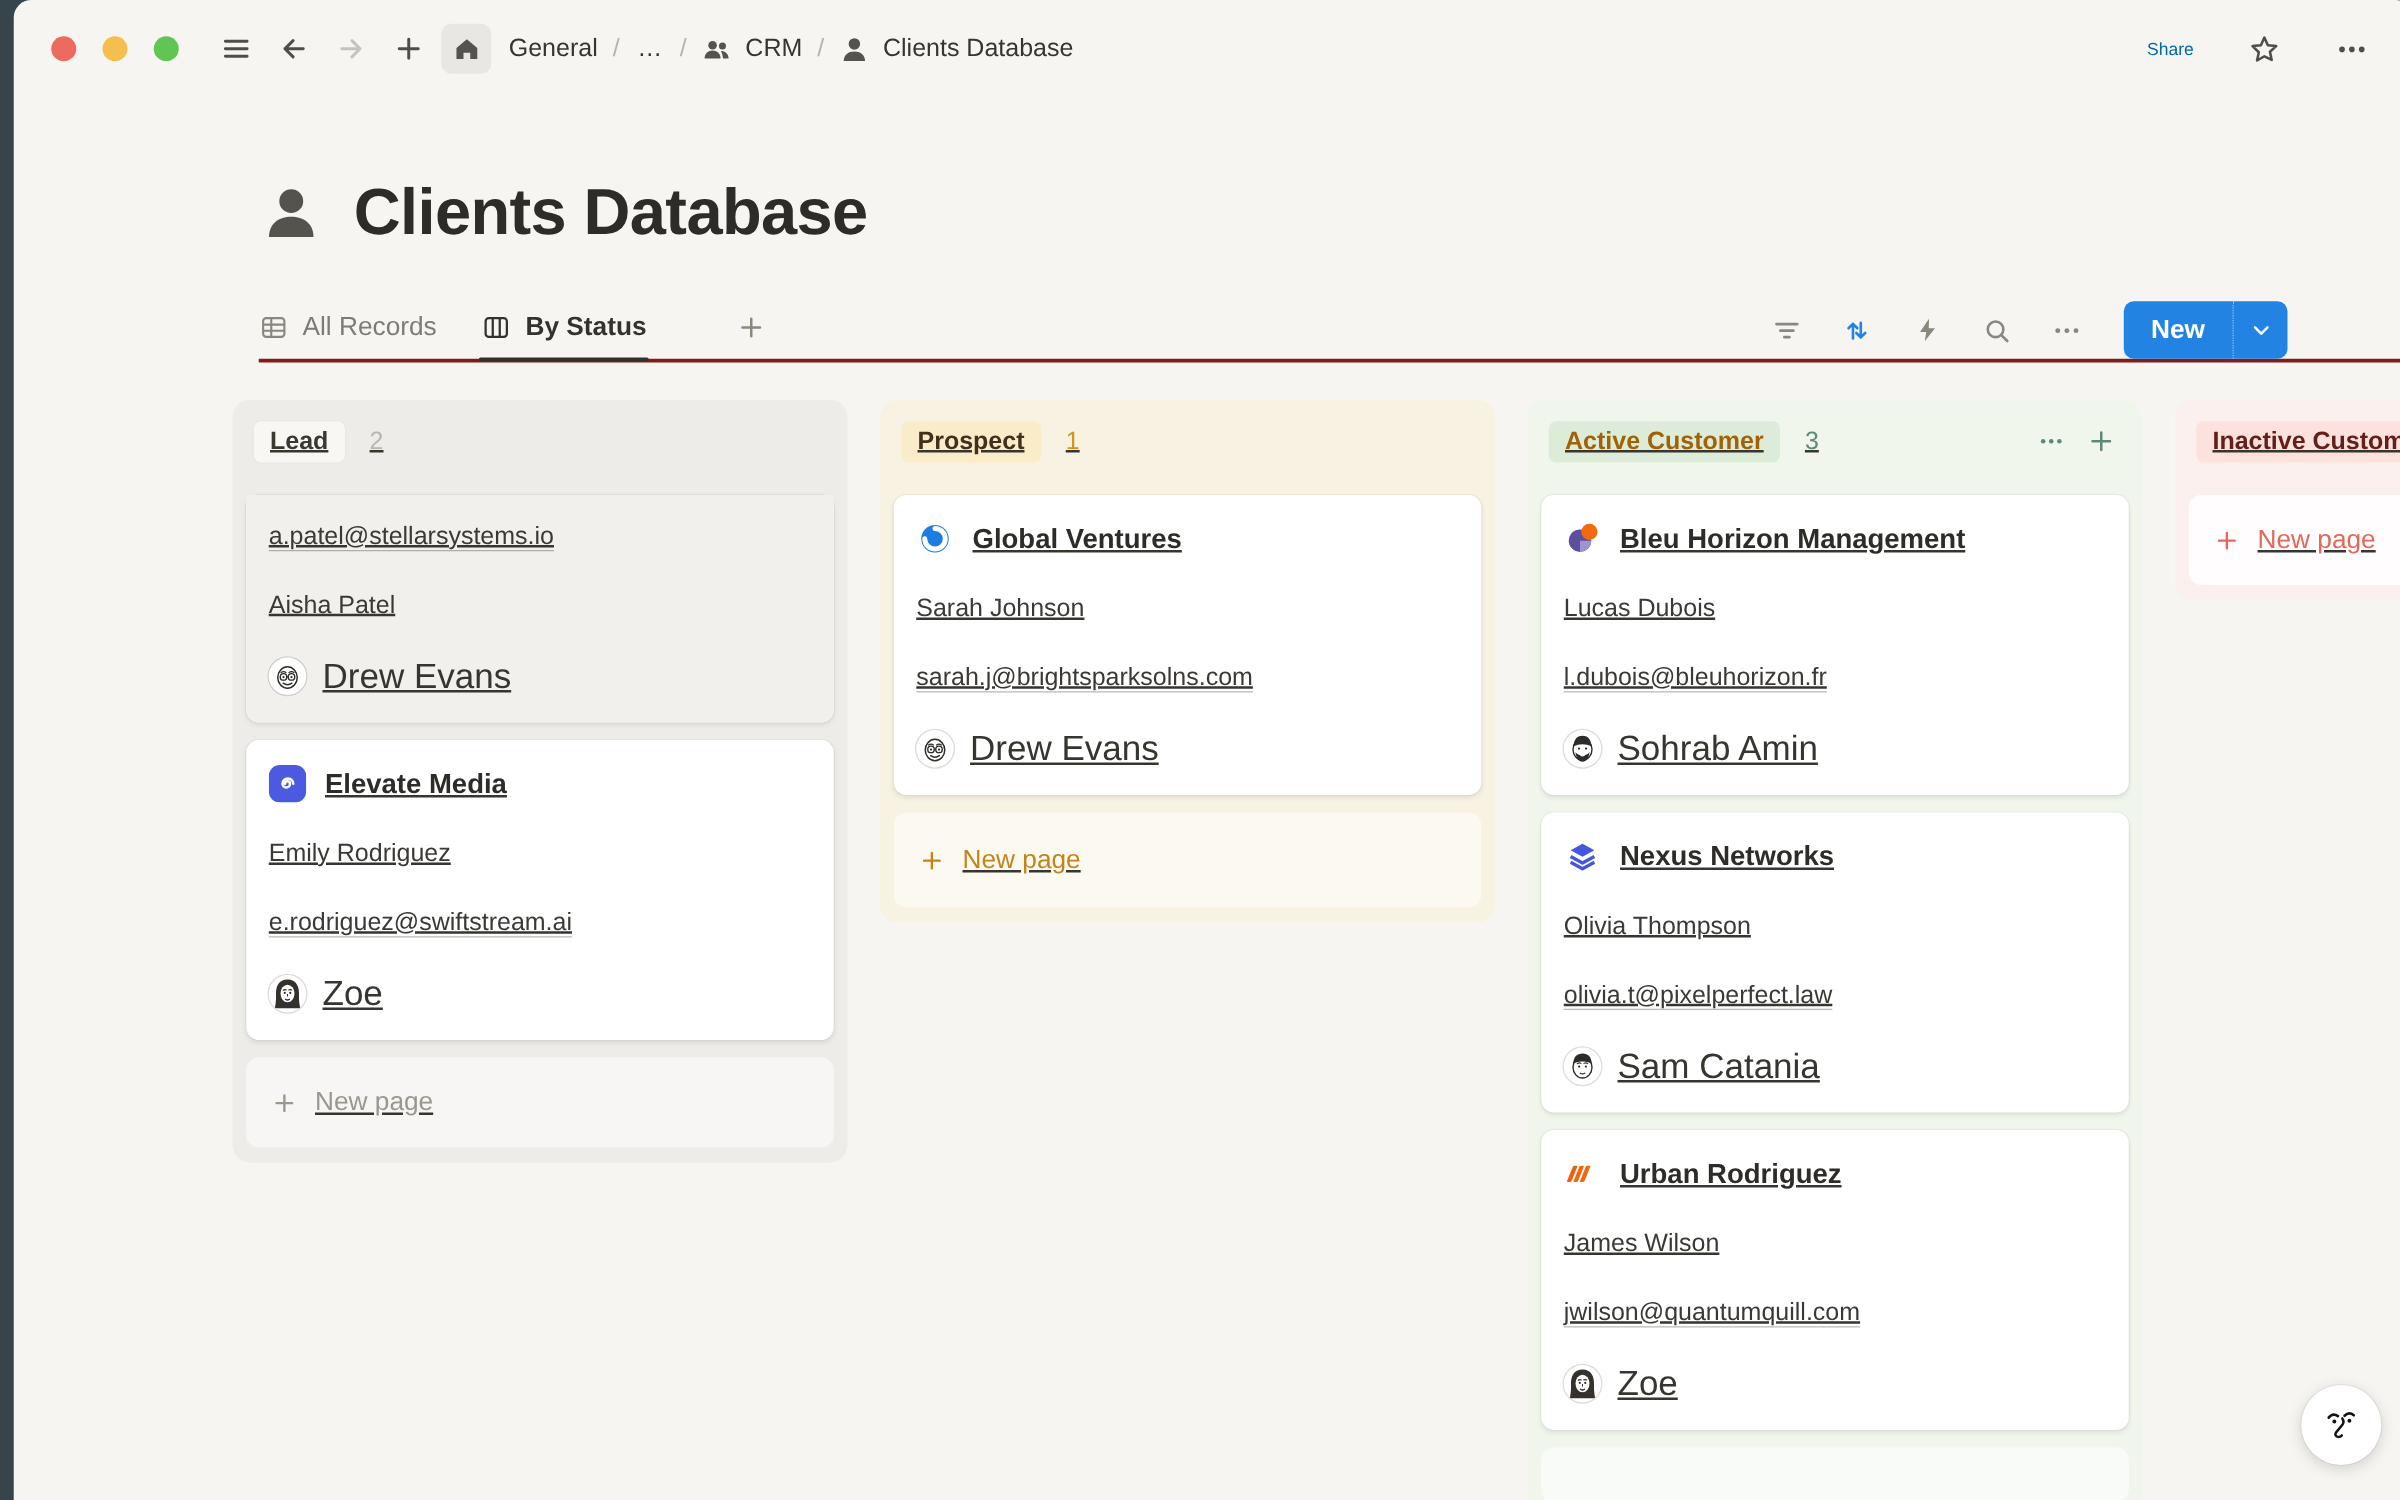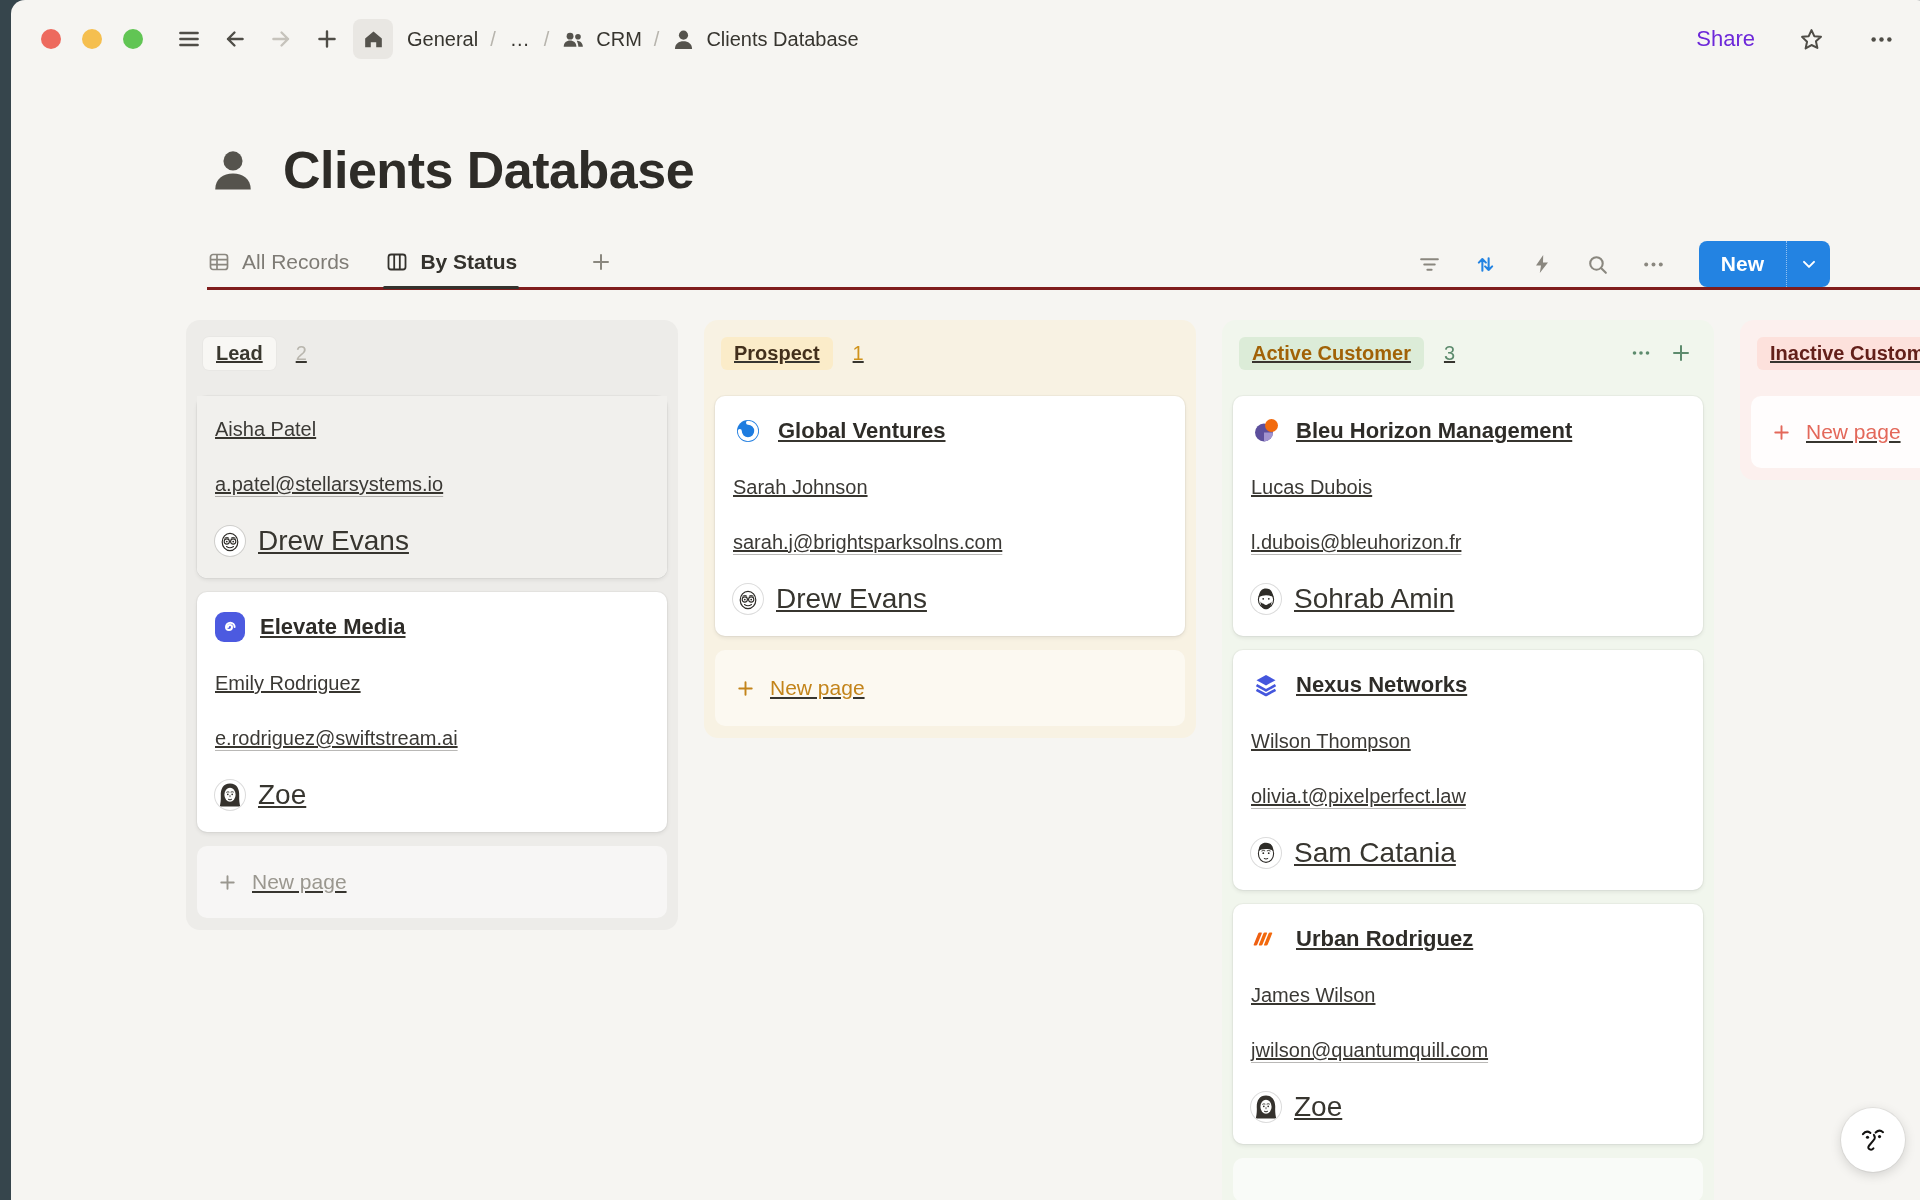--- a/index.html
+++ b/index.html
@@ -12,21 +12,21 @@
   .light { width:20px; height:20px; border-radius:50%; border:none; padding:0; cursor:pointer; }
   .light.red{background:#ed6a5e;} .light.yellow{background:#f5bf4f;} .light.green{background:#61c554;}
   .icon-btn { width:40px; height:40px; display:flex; align-items:center; justify-content:center; background:transparent; border:none; border-radius:8px; padding:0; cursor:pointer; flex:none; }
   .icon-btn svg { display:block; }
   .home-btn { background:#e9e7e3; }
   .crumbs { display:flex; align-items:center; gap:12px; font-size:20px; color:#37352f; margin-left:8px; white-space:nowrap; }
   .crumb { display:flex; align-items:center; gap:10px; cursor:pointer; }
   .sep { color:#b7b4ad; }
   .crumb-more { background:none; border:none; font-size:20px; color:#37352f; padding:0 2px; cursor:pointer; }
   .topbar-right { margin-left:auto; display:flex; align-items:center; gap:30px; }
-  .share-btn { background:none; border:none; font-size:22px; color:#6d28d9; cursor:pointer; }
+  .share-btn { background:none; border:none; font-size:14px; color:#0369a1; cursor:pointer; }
 
   
   .title-row { margin:62px 0 0 196px; display:flex; align-items:center; gap:24px; }
   .page-title { font-size:52px; font-weight:700; color:#2e2c28; margin:0; letter-spacing:-0.5px; }
 
   
   .views-row { margin:36px 0 0 196px; display:flex; align-items:flex-end; border-bottom:3px solid #7f1d1d; height:54px; padding-right:101px; }
   .tabs { display:flex; gap:36px; height:100%; align-items:center; }
   .tab { position:relative; height:100%; display:flex; align-items:center; gap:11px; font-size:21px; color:#7e7b75; background:none; border:none; padding:0; cursor:pointer; }
   .tab.active { color:#34322d; font-weight:700; }
@@ -231,22 +231,22 @@
   <div class="board">
 
     <div class="col col-lead">
       <div class="col-header">
         <button class="badge badge-lead">Lead</button>
         <span class="count count-lead">2</span>
       </div>
 
       <div class="card card--shaded">
         <div class="card-rest">
+          <div class="line"><span class="email-text">a.patel@stellarsystems.io</span></div>
           <div class="line">Aisha Patel</div>
-          <div class="line"><span class="email-text">a.patel@stellarsystems.io</span></div>
           <div class="owner">
             <span class="avatar">
               <svg viewBox="0 0 30 30" width="30" height="30">
                   <ellipse cx="15" cy="16" rx="7.8" ry="8.6" fill="#fff" stroke="#2e2c28" stroke-width="1.2"></ellipse>
                   <path d="M9.8 12q2-1.4 4 0M16.2 12q2-1.4 4 0" stroke="#2e2c28" stroke-width="1" fill="none" stroke-linecap="round"></path>
                   <circle cx="11.8" cy="15.5" r="2.6" fill="none" stroke="#2e2c28" stroke-width="1.1"></circle>
                   <circle cx="18.2" cy="15.5" r="2.6" fill="none" stroke="#2e2c28" stroke-width="1.1"></circle>
                   <path d="M14.4 15.5h1.2" stroke="#2e2c28" stroke-width="1.1"></path>
                   <circle cx="11.8" cy="15.6" r=".9" fill="#2e2c28"></circle>
                   <circle cx="18.2" cy="15.6" r=".9" fill="#2e2c28"></circle>
@@ -388,21 +388,21 @@
       <div class="card">
         <div class="card-head">
           <svg class="company-icon" viewBox="0 0 30 30">
               <path d="M15 5 24.5 10.2 15 15.4 5.5 10.2Z" fill="#4456dd"></path>
               <path d="M5.5 15.2 15 20.4l9.5-5.2" fill="none" stroke="#4456dd" stroke-width="2.6" stroke-linejoin="round"></path>
               <path d="M5.5 19.8 15 25l9.5-5.2" fill="none" stroke="#4456dd" stroke-width="2.6" stroke-linejoin="round"></path>
             </svg>
           <span>Nexus Networks</span>
         </div>
         <div class="card-rest">
-          <div class="line">Wilson Thompson</div>
+          <div class="line">Olivia Thompson</div>
           <div class="line"><span class="email-text">olivia.t@pixelperfect.law</span></div>
           <div class="owner">
             <span class="avatar">
               <svg viewBox="0 0 30 30" width="30" height="30">
                   <ellipse cx="15" cy="15.8" rx="7.6" ry="8.6" fill="#fff" stroke="#2e2c28" stroke-width="1.1"></ellipse>
                   <path d="M7.6 13.5C7.6 7.4 10.6 4.8 15 4.8s7.4 2.6 7.4 8.7c-1.6-3.2-13.2-3.2-14.8 0Z" fill="#2e2c28"></path>
                   <circle cx="12.3" cy="15.2" r=".9" fill="#2e2c28"></circle>
                   <circle cx="17.7" cy="15.2" r=".9" fill="#2e2c28"></circle>
                   <path d="M10.8 12.9q1.5-1 3-.2M16.2 12.7q1.5-.8 3 .2" stroke="#2e2c28" stroke-width=".9" fill="none" stroke-linecap="round"></path>
                   <path d="M13.2 20.6q1.8 1.1 3.6 0" stroke="#2e2c28" stroke-width="1" fill="none" stroke-linecap="round"></path>

